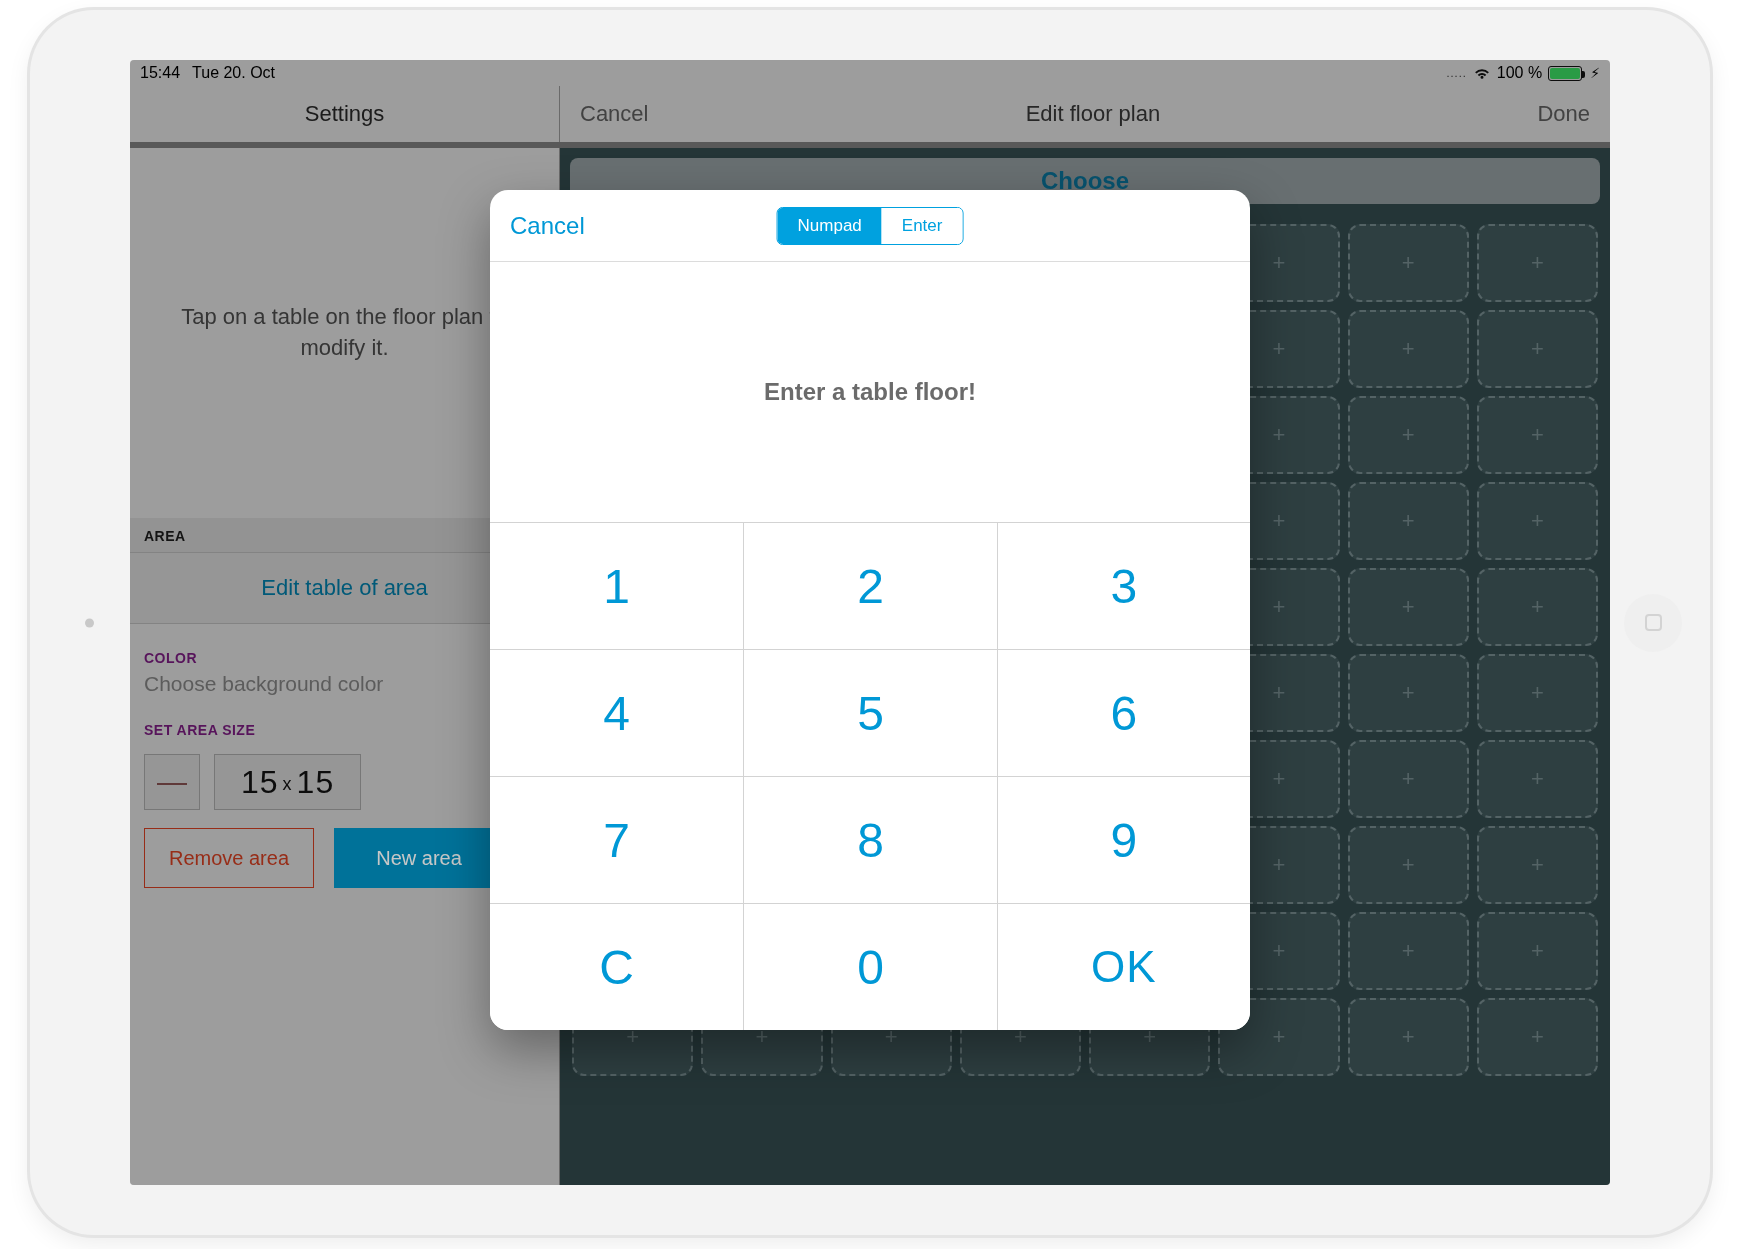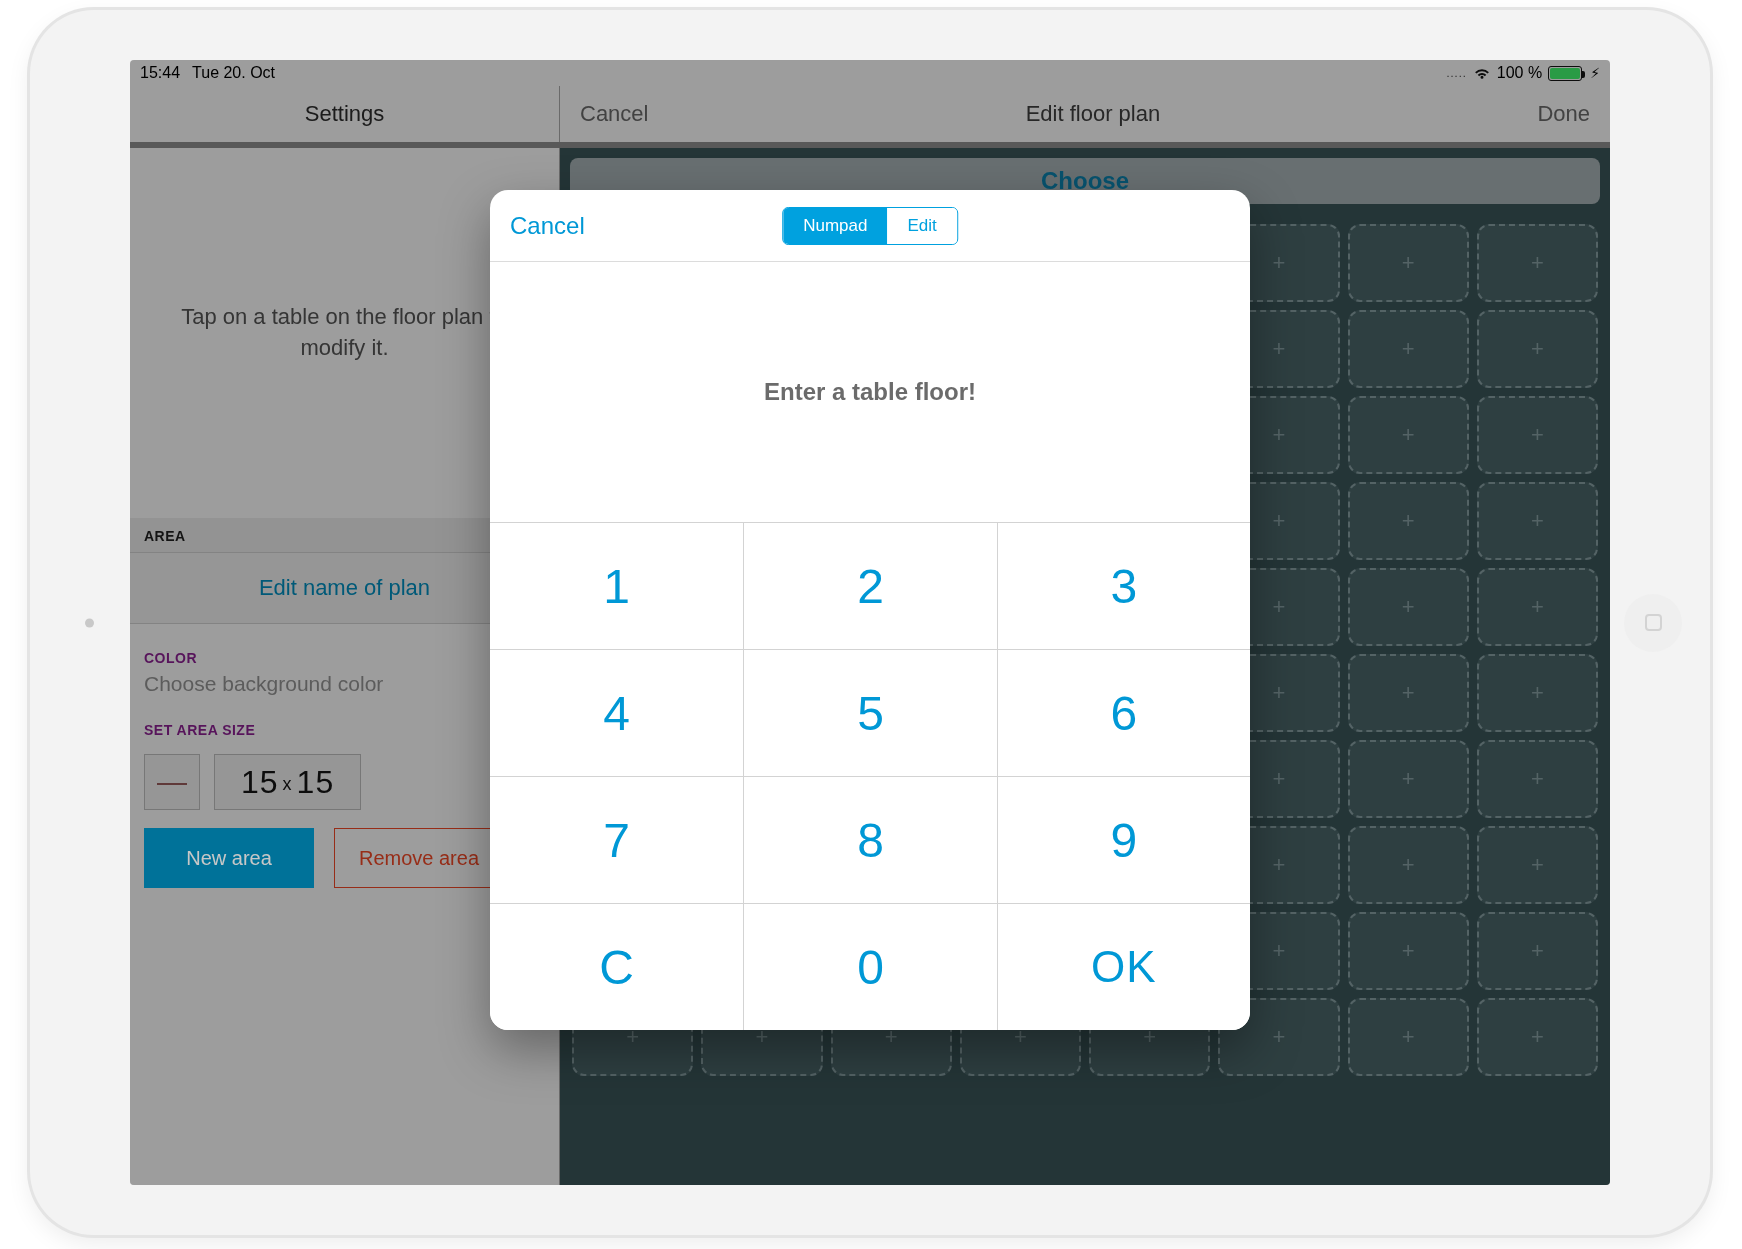--- a/index.html
+++ b/index.html
@@ -356,38 +356,38 @@
           <span class="rp-title">Edit floor plan</span>
           <span class="rp-right">Done</span>
         </div>
       </div>
 
       <div class="app-body">
         <div class="sidebar">
           <div class="instruction">Tap on a table on the floor plan to modify it.</div>
 
           <div class="section-label">AREA</div>
-          <div class="row-btn">Edit name of plan</div>
+          <div class="row-btn">Edit table of area</div>
 
           <div class="plain-label">COLOR</div>
           <div class="plain-desc">Choose background color</div>
 
           <div class="plain-label">SET AREA SIZE</div>
           <div class="size-row">
             <div class="minus">—</div>
             <div class="sizebox">
               <span>15</span>
               <span class="x">x</span>
               <span>15</span>
             </div>
           </div>
 
           <div class="btn-row">
+            <div class="btn danger">Remove area</div>
             <div class="btn primary">New area</div>
-            <div class="btn danger">Remove area</div>
           </div>
         </div>
 
         <div class="floorpane">
           <div class="tabbar">Choose</div>
           <div class="floor-grid-wrap">
             <div class="floor-grid" id="floor-grid">
                 <div class="floor-cell">+</div>
                 <div class="floor-cell">+</div>
                 <div class="floor-cell">+</div>
@@ -473,21 +473,21 @@
         </div>
       </div>
 
       <div class="dim"></div>
 
       <div class="modal">
         <div class="modal-top" style="position:relative">
           <span class="cancel">Cancel</span>
           <div class="segmented">
             <div class="seg active">Numpad</div>
-            <div class="seg inactive">Edit</div>
+            <div class="seg inactive">Enter</div>
           </div>
         </div>
         <div class="modal-prompt">Enter a table floor!</div>
         <div class="numpad">
           <div class="key">1</div>
           <div class="key">2</div>
           <div class="key">3</div>
           <div class="key">4</div>
           <div class="key">5</div>
           <div class="key">6</div>

